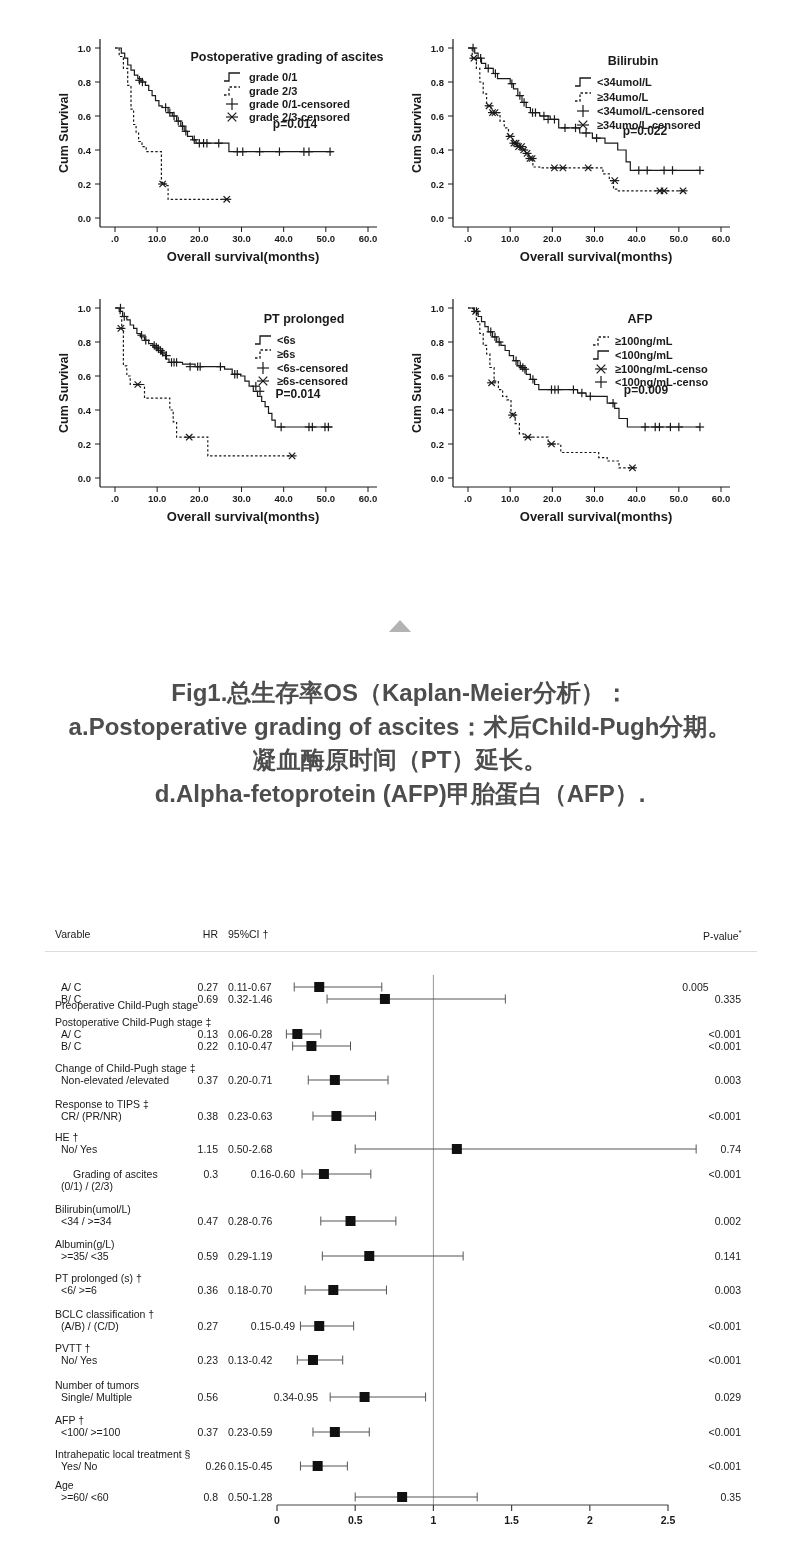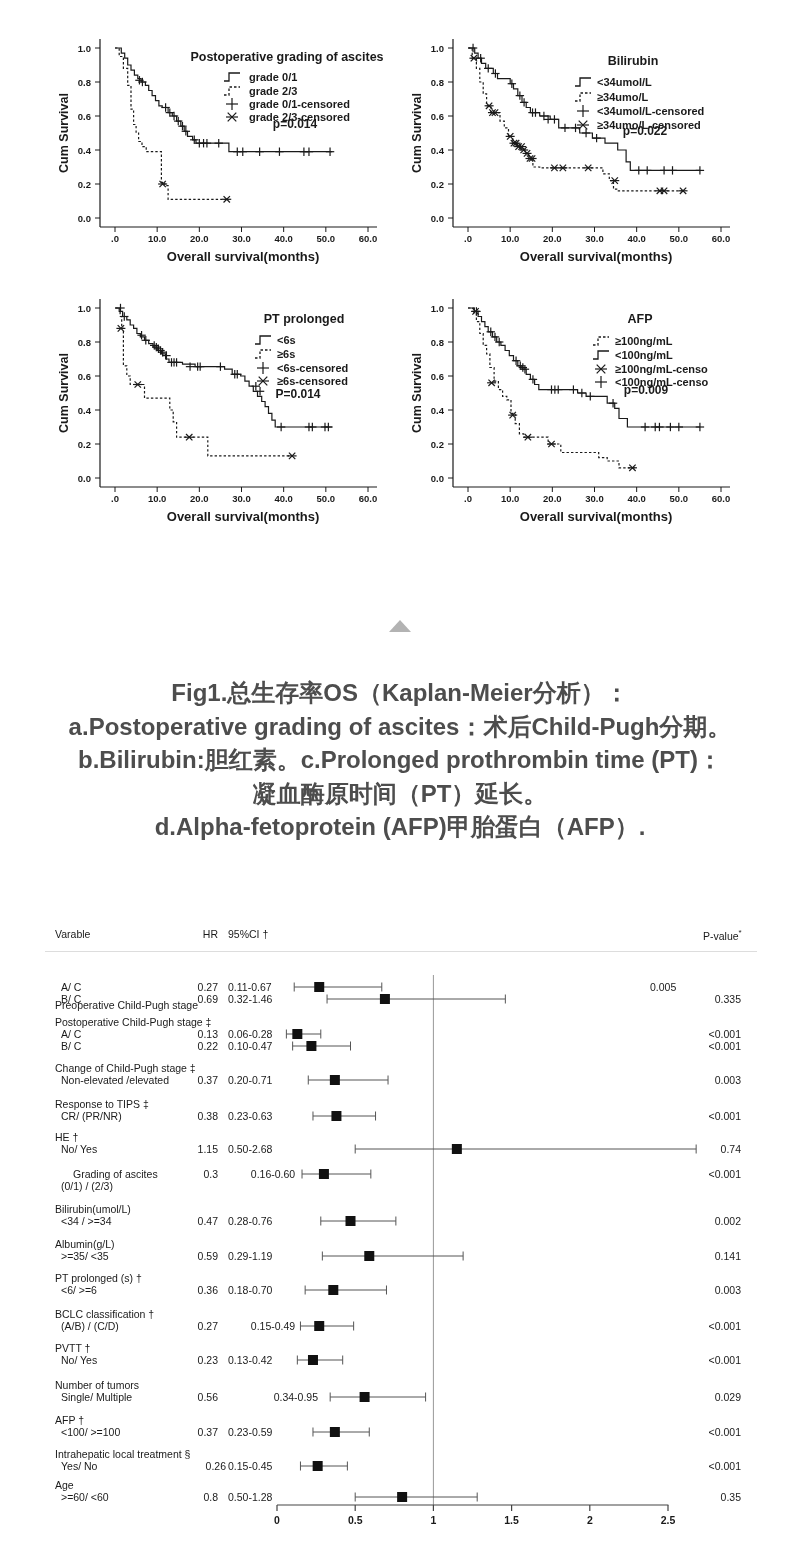--- a/index.html
+++ b/index.html
@@ -799,21 +799,20 @@
           </g>
         </g>
       </svg>
     </div>
 
   <div class="triangle"></div>
 
   <div class="caption">
     <div class="cap-line">Fig1.总生存率OS（Kaplan-Meier分析）：</div>
     <div class="cap-line">a.Postoperative grading of ascites：术后Child-Pugh分期。</div>
-    <div class="cap-line">b.Bilirubin:胆红素。c.Prolonged prothrombin time (PT)：</div>
     <div class="cap-line">凝血酶原时间（PT）延长。</div>
     <div class="cap-line">d.Alpha-fetoprotein (AFP)甲胎蛋白（AFP）.</div>
   </div>
 
   <div class="forest" id="forest">
     <div class="fh" style="left:55px">Varable</div>
     <div class="fh" style="left:186px;width:32px;text-align:right">HR</div>
     <div class="fh" style="left:228px">95%CI †</div>
     <div class="fh" style="left:703px;top:926px"><span>P-value</span><sup>*</sup></div>
     <div class="frule"></div>
@@ -934,21 +933,21 @@
           <line x1="355.2" y1="597" x2="477.192" y2="597" stroke="#555" stroke-width="1"></line>
           <line x1="355.2" y1="592.5" x2="355.2" y2="601.5" stroke="#555" stroke-width="1"></line>
           <line x1="477.192" y1="592.5" x2="477.192" y2="601.5" stroke="#555" stroke-width="1"></line>
           <rect x="397.12" y="592" width="10" height="10" fill="#111"></rect>
         </g>
       </svg>
       <div class="fl" style="left: 55px; top: 999px;">Preoperative Child-Pugh stage</div>
       <div class="fs" style="left: 61px; top: 981px;">A/ C</div>
       <div class="fv" style="left: 186px; top: 981px; width: 32px; text-align: right;">0.27</div>
       <div class="fv" style="left: 228px; top: 981px; width: 90px; text-align: left;">0.11-0.67</div>
-      <div class="fv" style="left: 650px; top: 981px; width: 91px; text-align: left;">0.005</div>
+      <div class="fv" style="left: 650px; top: 981px; width: 91px; text-align: center;">0.005</div>
       <div class="fs" style="left: 61px; top: 993px;">B/ C</div>
       <div class="fv" style="left: 186px; top: 993px; width: 32px; text-align: right;">0.69</div>
       <div class="fv" style="left: 228px; top: 993px; width: 90px; text-align: left;">0.32-1.46</div>
       <div class="fv" style="left: 650px; top: 993px; width: 91px; text-align: right;">0.335</div>
       <div class="fl" style="left: 55px; top: 1016px;">Postoperative Child-Pugh stage ‡</div>
       <div class="fs" style="left: 61px; top: 1028px;">A/ C</div>
       <div class="fv" style="left: 186px; top: 1028px; width: 32px; text-align: right;">0.13</div>
       <div class="fv" style="left: 228px; top: 1028px; width: 90px; text-align: left;">0.06-0.28</div>
       <div class="fv" style="left: 650px; top: 1028px; width: 91px; text-align: right;">&lt;0.001</div>
       <div class="fs" style="left: 61px; top: 1040px;">B/ C</div>

